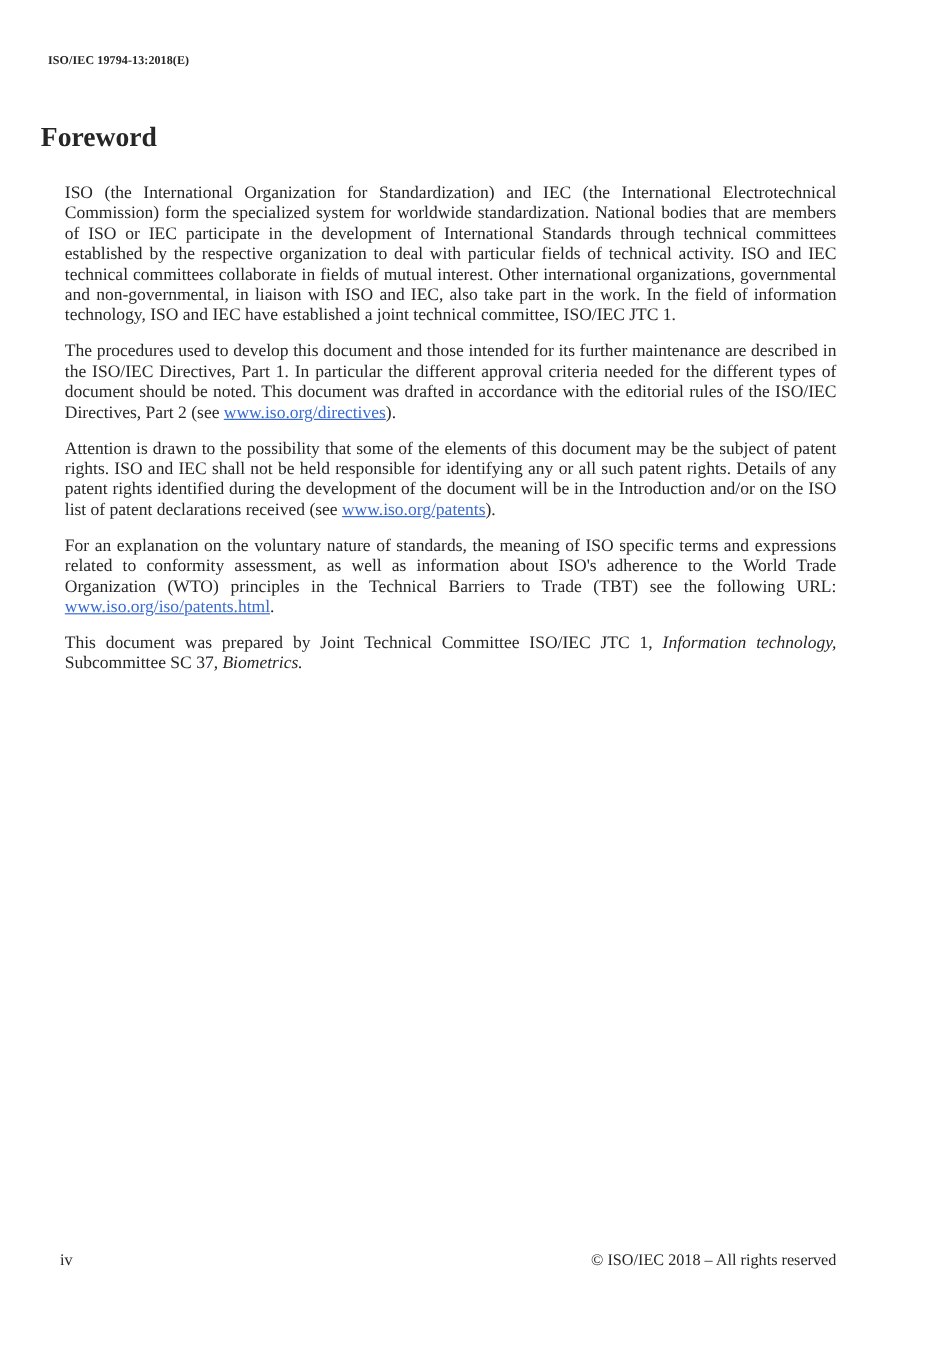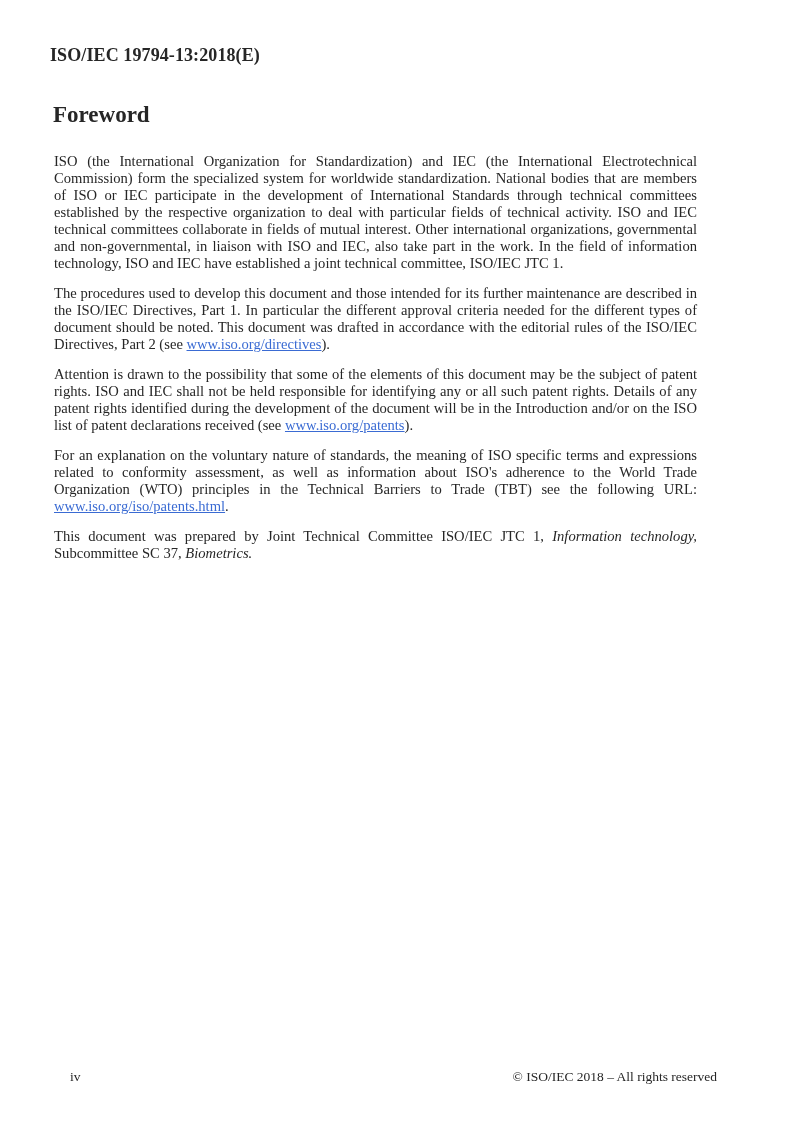--- a/index.html
+++ b/index.html
@@ -11,29 +11,29 @@
     color: #262626;
   }
   .page {
     position: relative;
     width: 793px; height: 1122px;
     background: #ffffff;
     overflow: hidden;
   }
   .doc-header {
     position: absolute;
-    left: 50px; top: 45px;
-    font-size: 18px;
+    left: 40px; top: 45px;
+    font-size: 10px;
     font-weight: bold;
     letter-spacing: 0.1px;
     text-align: right;
   }
   .doc-title {
     position: absolute;
-    left: 53px; top: 102px;
+    left: 34px; top: 102px;
     font-size: 23px;
     font-weight: bold;
   }
   .doc-body {
     position: absolute;
     left: 50px; top: 153px;
     width: 647px;
   }
   .doc-body p {
     margin: 0 0 13px 4px;
@@ -42,27 +42,26 @@
     text-align: justify;
   }
   .doc-body a.link {
     color: var(--link-color, #3a6bd3);
     text-decoration: underline;
     cursor: pointer;
   }
   .doc-body em { font-style: italic; }
   .doc-footer {
     position: absolute;
-    left: 50px; top: 1069px;
+    left: 50px; top: 1042px;
     width: 647px;
     display: flex;
     justify-content: space-between;
     align-items: baseline;
     font-size: 13.5px;
-    margin-left: 20px;
   }
 </style>
 </head>
 <body>
 
 <div class="page">
 
   <div class="doc-header">ISO/IEC 19794-13:2018(E)</div>
 
   <div class="doc-title">Foreword</div>

